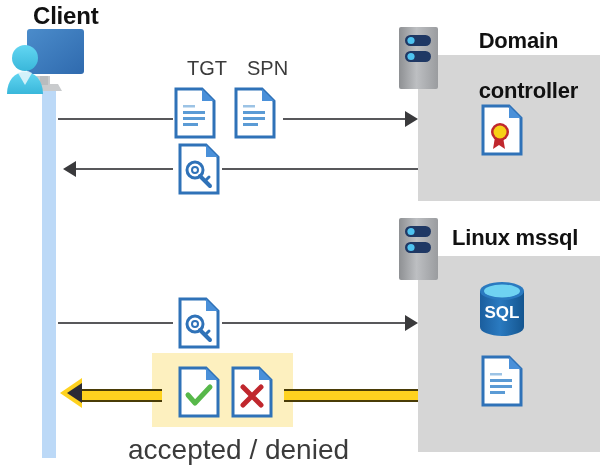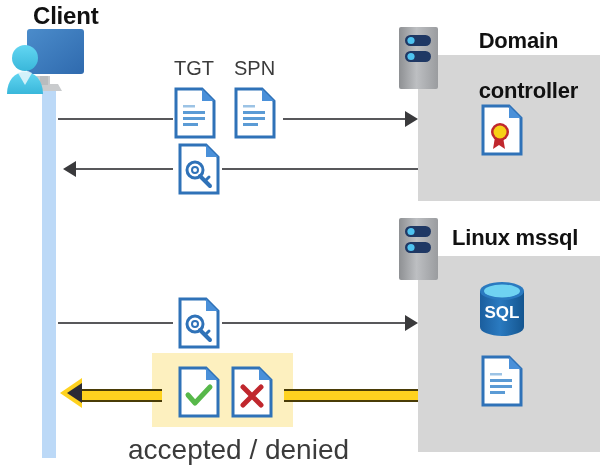--- a/index.html
+++ b/index.html
@@ -22,20 +22,21 @@
   .plain{
     position:absolute;
     color:#3b3b3b;
     white-space:pre;
   }
   .doclbl{
     position:absolute;
     color:#3b3b3b;
     font-size:20px;
     white-space:pre;
+    margin-left:13px;
   }
 
   
   .lifeline{position:absolute;background:#bcd9f7;}
 
   
   .panel{position:absolute;background:#d6d6d6;}
 
   
   .gline{position:absolute;background:#58585b;height:2px;}

